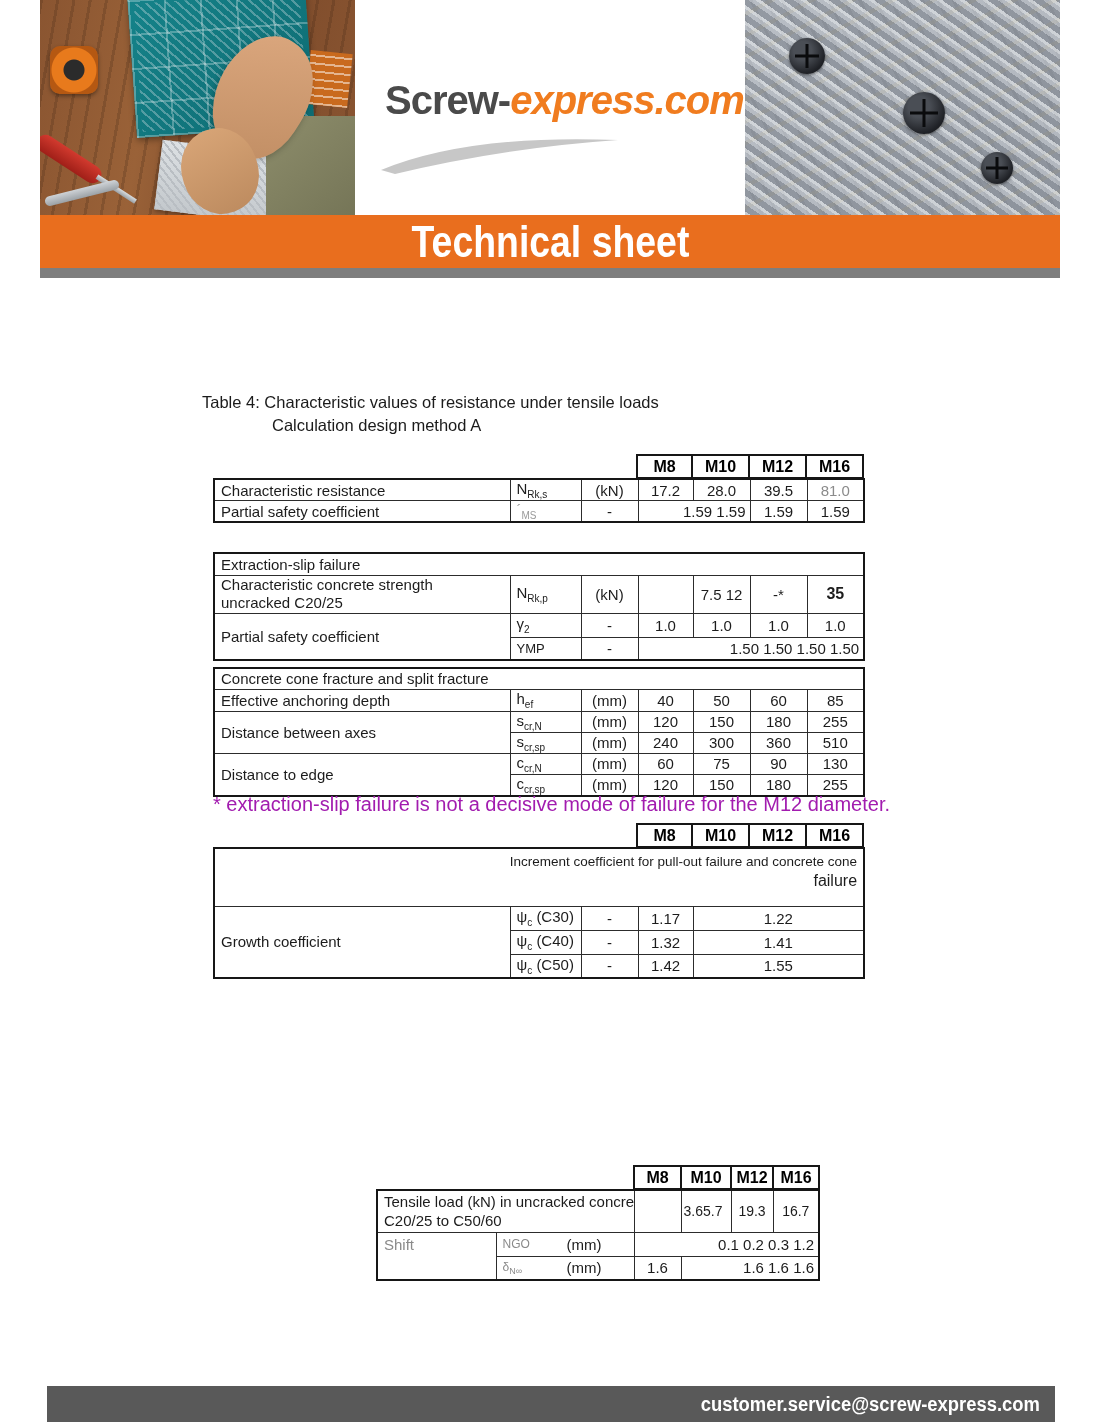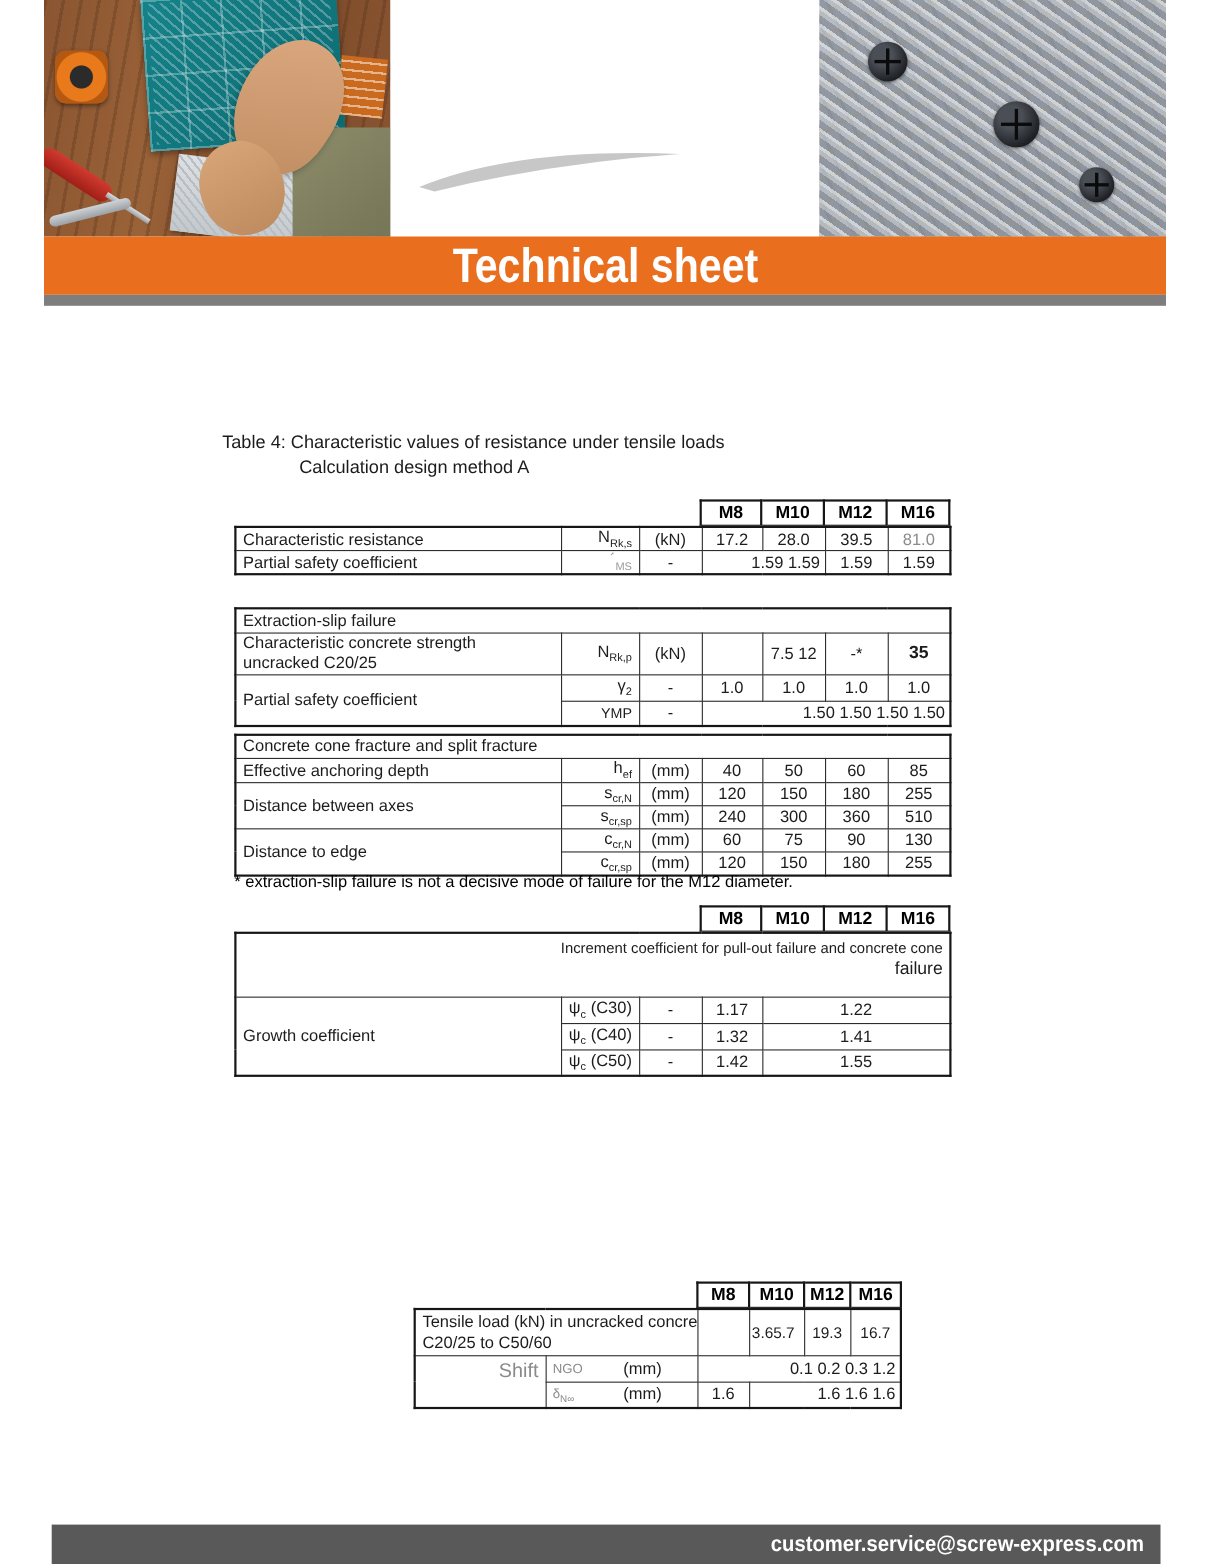--- a/index.html
+++ b/index.html
@@ -56,33 +56,33 @@
   .tbl-title .indent { margin-left:70px; }
 
   
   table { border-collapse:collapse; table-layout:fixed; position:absolute; background:#fff; }
   .t { border:2px solid #161616; color:#1c1c1c; }
   .t td { border:1px solid #2c2c2c; padding:0 6px; font-size:15px; white-space:nowrap; overflow:hidden; }
   .strip td { border:2px solid #161616; font-weight:bold; font-size:16px; text-align:center; height:23px; padding:0 2px; }
   .sec { font-size:15.5px; padding-left:6px; }
   .lab { font-size:15.5px; }
   .big { font-size:17px; }
-  .sym { text-align:right; }
+  .sym { text-align:left; }
   .sym sub { font-size:10px; }
   .c { text-align:center; }
   .spill { text-align:right; padding-right:4px !important; }
   .gray { color:#8b8b8b; }
   .faint { color:#9a9a9a; font-size:12px; }
   .small { font-size:12px; }
   .med { font-size:13.5px; }
   .h21 td { height:21px; } .h20 td { height:20px; } .h22 td { height:22px; }
   .h23 td { height:23px; } .h24 td { height:24px; } .h38 td { height:38px; }
   .h42 td { height:42px; } .h58 td { height:58px; }
   .two-line { line-height:18px; white-space:normal; }
-  .footnote { position:absolute; font-size:15px; color:#000000; }
+  .footnote { position:absolute; font-size:20px; color:#a21caf; }
   .inc-l1 { font-size:13.5px; line-height:17px; }
   .inc-l2 { font-size:16px; line-height:22px; }
   .t5lab { font-size:14.5px; line-height:19px; white-space:normal; }
   .symunit { display:flex; justify-content:space-between; align-items:center; }
   .symunit .u { color:#1c1c1c; font-size:15px; margin-right:26px; }
   .g5 { color:#8a8a8a; font-size:12px; }
 
   
   .footer { position:absolute; left:47px; top:1386px; width:1008px; height:36px; background:#595959; display:flex; align-items:center; justify-content:flex-end; }
   .footer-text { color:#fff; font-weight:bold; font-size:20px; padding-right:16px; display:inline-block; transform:scaleX(.92); transform-origin:right center; }
@@ -98,20 +98,23 @@
       <div class="organizer"></div>
       <div class="minibox"></div>
       <div class="tray"></div>
       <div class="screwdriver"></div>
       <div class="wrench"></div>
       <div class="sleeve"></div>
       <div class="hand-upper"></div>
       <div class="hand-lower"></div>
     </div>
     <div class="logo-area">
+      <div class="logo-text">
+        <span class="logo-gray">Screw-</span><span class="logo-orange">express.com</span>
+      </div>
       <svg class="swoosh" width="250" height="48" viewBox="0 0 250 48">
         <path d="M8 42 Q 95 6 245 12 Q 130 20 22 46 Z" fill="#c7c7c7"></path>
       </svg>
     </div>
     <div class="photo photo-right">
       <div class="shead" style="left:44px;top:38px;width:36px;height:36px;"></div>
       <div class="shead" style="left:158px;top:92px;width:42px;height:42px;"></div>
       <div class="shead" style="left:236px;top:152px;width:32px;height:32px;"></div>
     </div>
   </div>
@@ -365,21 +368,21 @@
       <td colspan="2" class="t5lab">
         <div>Tensile load (kN) in uncracked concrete</div>
         <div>C20/25 to C50/60</div>
       </td>
       <td class="c"></td>
       <td style="text-align:left;padding:0 2px;font-size:14px;">3.65.7</td>
       <td class="c" style="font-size:14px;">19.3</td>
       <td class="c" style="font-size:14px;">16.7</td>
     </tr>
     <tr class="h24">
-      <td rowspan="2" style="color:#8a8a8a;font-size:18px;vertical-align:top;padding-top:3px;text-align:right;">Shift</td>
+      <td rowspan="2" style="color:#8a8a8a;font-size:15px;vertical-align:top;padding-top:3px;">Shift</td>
       <td>
         <div class="symunit">
               <span class="g5">NGO</span>
               <span class="u">(mm)</span>
             </div>
       </td>
       <td class="spill" colspan="4">0.1 0.2 0.3 1.2</td>
     </tr>
     <tr class="h24">
       <td>

